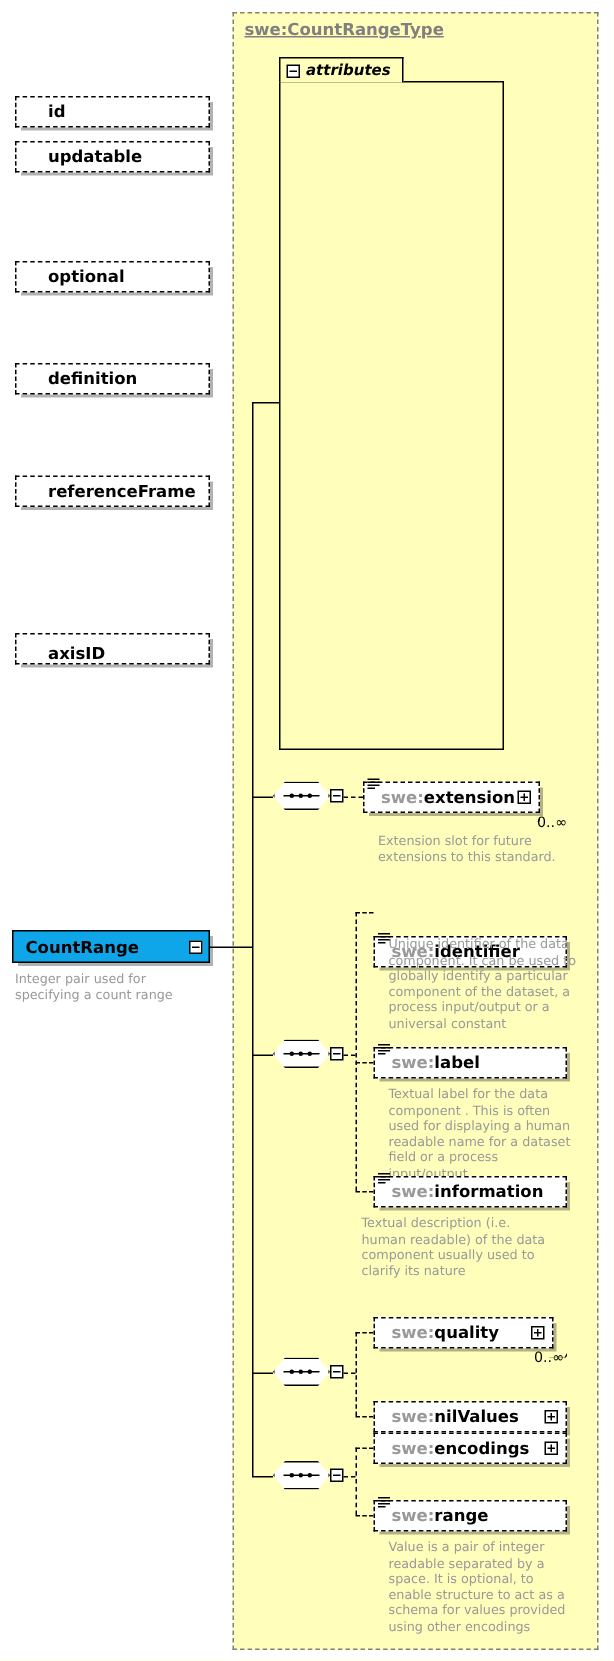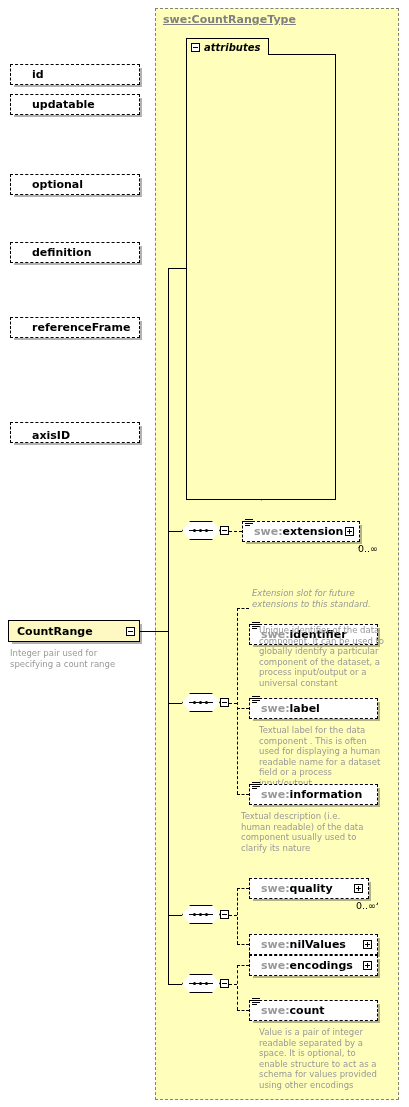--- a/index.html
+++ b/index.html
@@ -138,21 +138,21 @@
     width: 125px;
   }
 
   
   #root-box {
     position: absolute;
     left: 8px;
     top: 620px;
     width: 132px;
     height: 22px;
-    background: #fef9c3;
+    background: #0ea5e9;
     border: 1px solid #000000;
     box-sizing: border-box;
     display: flex;
     align-items: center;
     padding-left: 8px;
     box-shadow: 3px 3px 0 -1px rgba(0,0,0,0.30);
   }
   #root-box .root-name {
     font-size: 11px;
     font-weight: bold;
@@ -398,21 +398,21 @@
       <i></i>
       <i></i>
       <i></i>
       <i></i>
     </span>
   <span class="ename"><span class="ns">swe:</span><span class="local">extension</span></span>
   <div class="toggle-box plus elem-toggle"></div>
 </div>
 <div class="repeat-corner" style="left:348px; top:541px;"></div>
 <div class="occurs" style="left:358px; top:543px;">0..∞</div>
-<div class="doc" style="left:252px; top:588px;font-style:italic;">Extension slot for future extensions to this standard.</div>
+<div class="doc" style="left:252px; top:556px;">Extension slot for future extensions to this standard.</div>
 
 <div class="line-h" style="left:168px; top:703px; width:14px;"></div>
 <div class="seq" style="left:182px; top:693px;">
   <div class="hex-shadow"></div>
   <div class="hex"></div>
   <div class="dots">
     <span class="ln"></span>
       <span class="d d1"></span>
       <span class="d d2"></span>
       <span class="d d3"></span>
@@ -509,15 +509,15 @@
 </div>
 
 <div class="dline-h" style="left:237px; top:1010px; width:12px;"></div>
 <div class="elem-box" style="left:249px; top:1000px; width:129px;">
   <span class="docglyph">
       <i></i>
       <i></i>
       <i></i>
       <i></i>
     </span>
-  <span class="ename"><span class="ns">swe:</span><span class="local">count</span></span>
+  <span class="ename"><span class="ns">swe:</span><span class="local">range</span></span>
 </div>
 <div class="doc" style="left:259px; top:1027px;">Value is a pair of integer readable separated by a space. It is optional, to enable structure to act as a schema for values provided using other encodings</div>
 
 </body></html>

